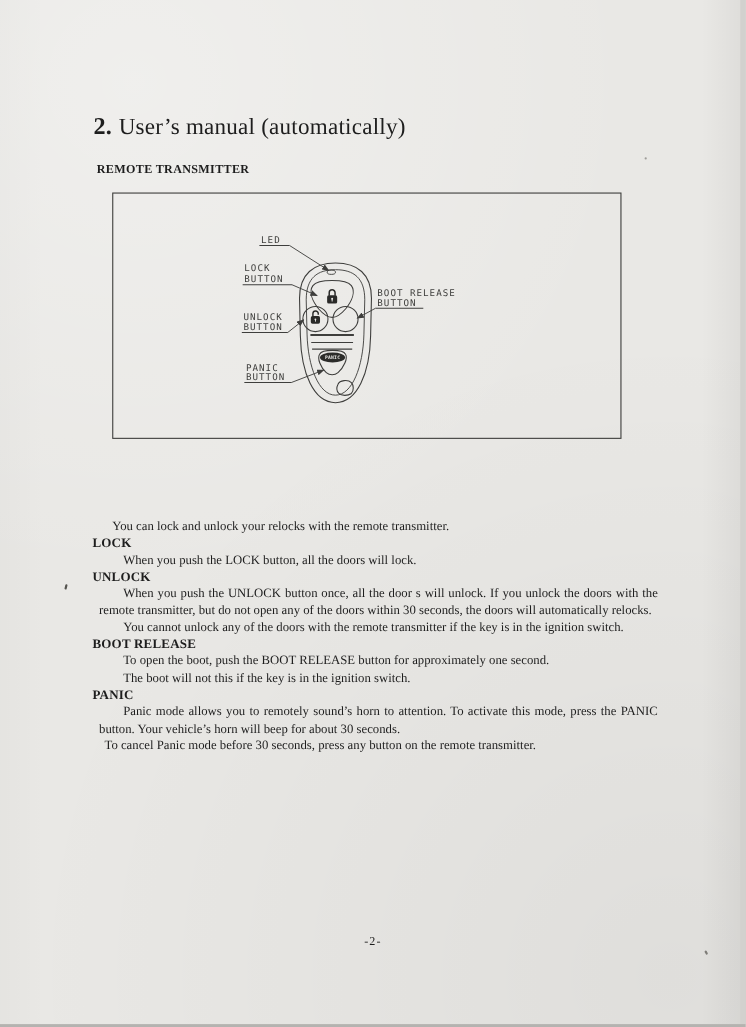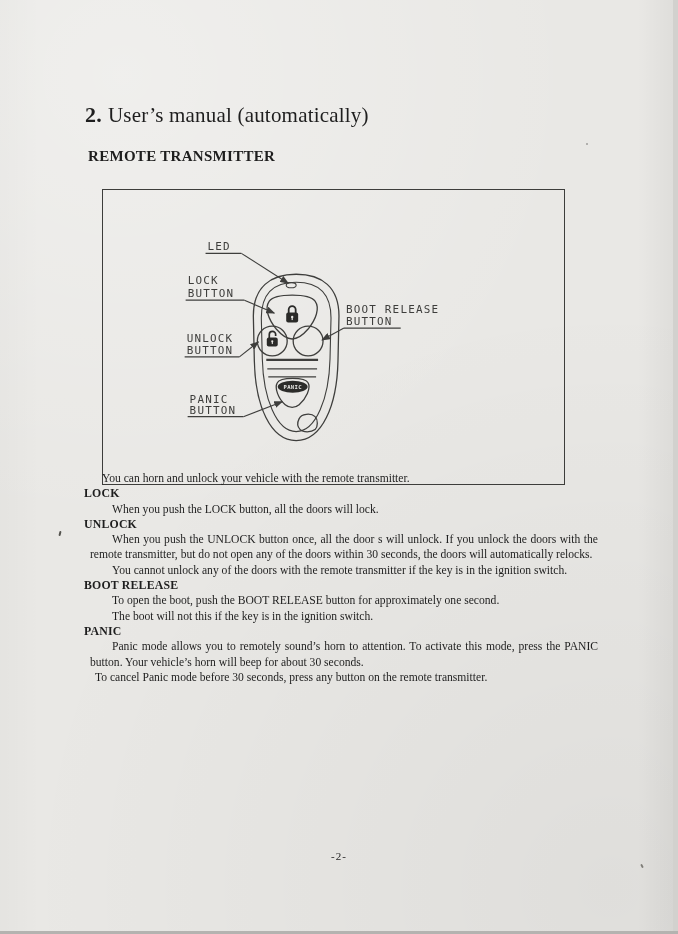--- a/index.html
+++ b/index.html
@@ -13,24 +13,24 @@
       linear-gradient(90deg, rgba(0,0,0,0.02) 0%, rgba(0,0,0,0) 6%, rgba(0,0,0,0) 94%, rgba(0,0,0,0.05) 100%);
     overflow:hidden;
     font-family:"Liberation Serif", serif;
     color:#1e1e1e;
   }
   .edge-right{position:absolute;top:0;right:0;width:5px;height:100%;background:#d2d1ce;}
   .edge-bottom{position:absolute;left:0;bottom:0;width:100%;height:3px;background:#b4b3b0;}
 
   .title{position:absolute;left:85px;top:102px;font-size:21px;letter-spacing:0.2px;white-space:nowrap;}
   .title .num{font-weight:bold;font-size:22px;margin-right:6px;}
-  .subheading{position:absolute;left:88px;top:148px;font-size:15px;font-weight:bold;letter-spacing:0.3px;}
+  .subheading{position:absolute;left:88px;top:148px;font-size:11px;font-weight:bold;letter-spacing:0.3px;}
 
   .diagram-box{
-    position:absolute;left:102px;top:189px;width:463px;height:296px;
+    position:absolute;left:102px;top:175px;width:463px;height:224px;
     border:1.6px solid #3d3d3b;box-sizing:border-box;
   }
   .diagram-box svg{display:block;width:100%;height:100%;}
   .dlabel{font-family:"DejaVu Sans Mono", monospace;font-size:11px;letter-spacing:1.2px;fill:#3e3e3c;}
   .dline{stroke:#3e3e3c;stroke-width:1.3;fill:none;}
   .dthin{stroke:#3e3e3c;stroke-width:1.1;fill:none;}
 
   .body-text{
     position:absolute;left:84px;top:471px;width:514px;
     font-size:11.6px;line-height:15.3px;
@@ -137,21 +137,21 @@
       <g>
         <text class="dlabel" x="87" y="212">PANIC</text>
         <text class="dlabel" x="87" y="223">BUTTON</text>
         <line x1="85" y1="226" x2="141" y2="226" stroke="#3e3e3c" stroke-width="1.2"></line>
         <line x1="141" y1="226" x2="180" y2="211" stroke="#3e3e3c" stroke-width="1.1" marker-end="url(#arw)"></line>
       </g>
     </svg>
   </div>
 
   <div class="body-text">
-    <p class="intro">You can horn and unlock your vehicle with the remote transmitter.</p>
+    <p class="intro">You can lock and unlock your relocks with the remote transmitter.</p>
 
     <h4>LOCK</h4>
     <p>When you push the LOCK button, all the doors will lock.</p>
 
     <h4>UNLOCK</h4>
     <p>When you push the UNLOCK button once, all the door s will unlock. If you unlock the doors with the remote transmitter, but do not open any of the doors within 30 seconds, the doors will automatically relocks.</p>
     <p>You cannot unlock any of the doors with the remote transmitter if the key is in the ignition switch.</p>
 
     <h4>BOOT RELEASE</h4>
     <p>To open the boot, push the BOOT RELEASE button for approximately one second.</p>

